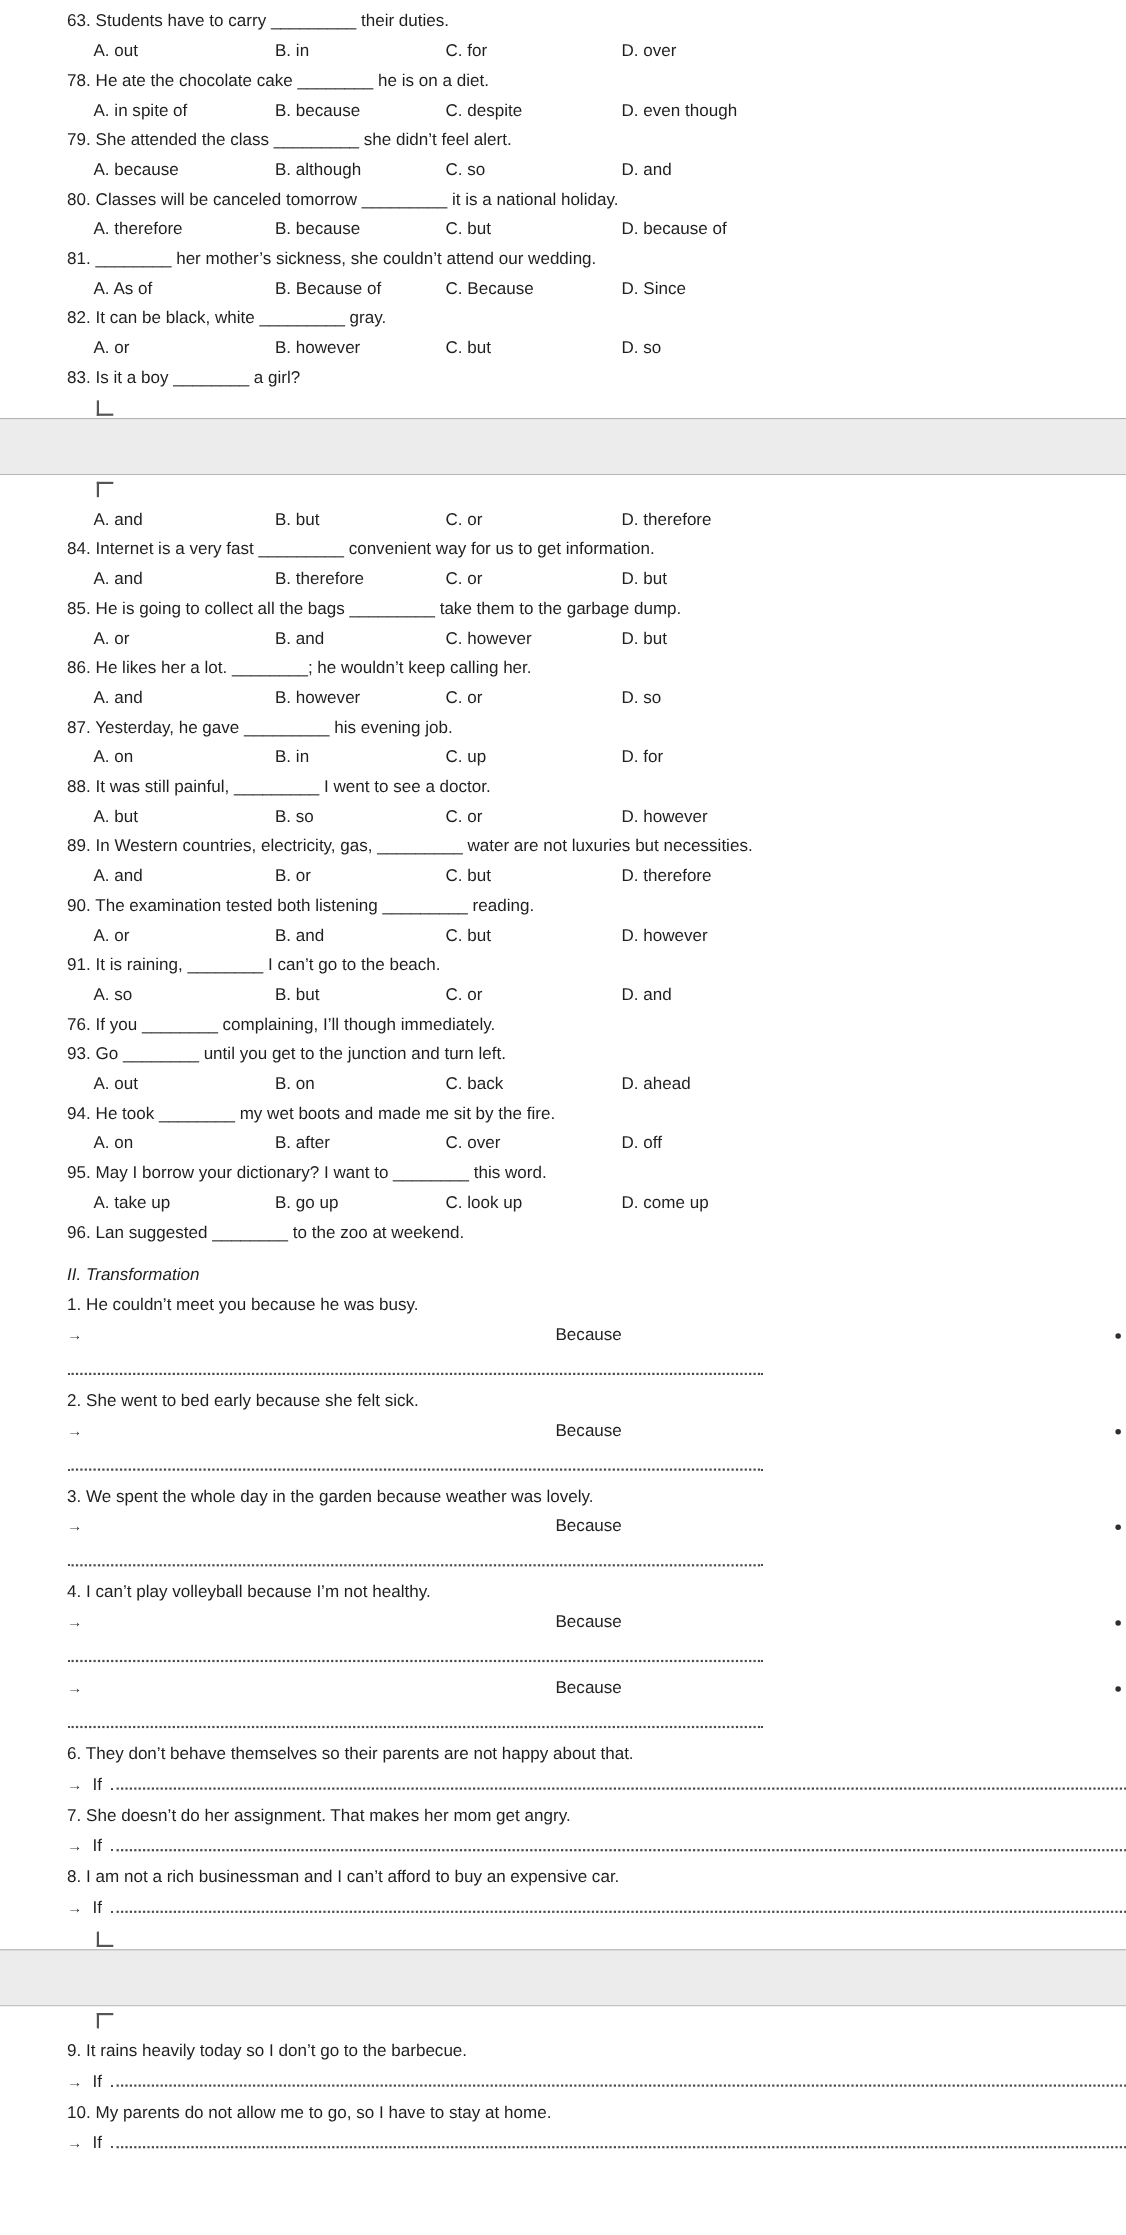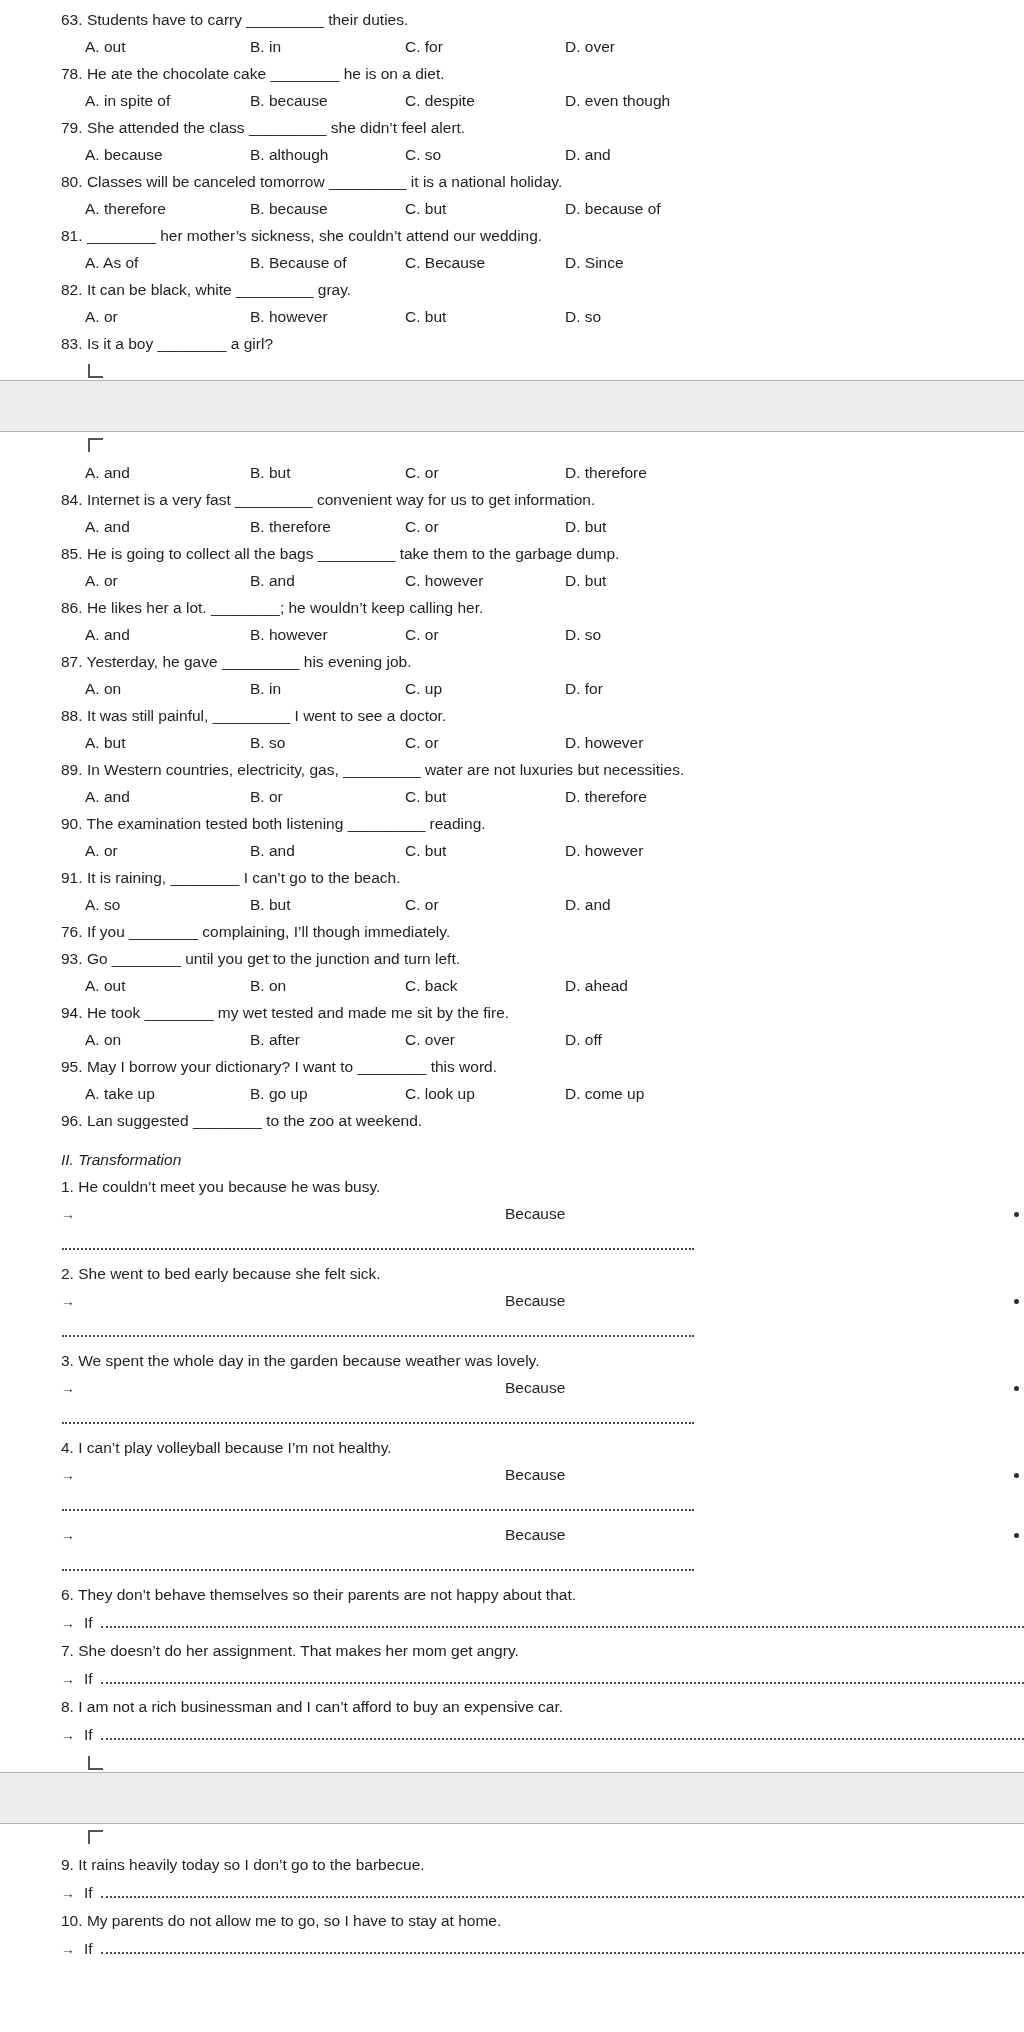--- a/index.html
+++ b/index.html
@@ -173,21 +173,21 @@
         <span class="opt">D. and</span>
       </div>
       <div class="line"><span>76.</span> <span>If you ________ complaining, I’ll though immediately.</span></div>
       <div class="line"><span>93.</span> <span>Go ________ until you get to the junction and turn left.</span></div>
       <div class="opts">
         <span class="opt">A. out</span>
         <span class="opt">B. on</span>
         <span class="opt">C. back</span>
         <span class="opt">D. ahead</span>
       </div>
-      <div class="line"><span>94.</span> <span>He took ________ my wet tested and made me sit by the fire.</span></div>
+      <div class="line"><span>94.</span> <span>He took ________ my wet boots and made me sit by the fire.</span></div>
       <div class="opts">
         <span class="opt">A. on</span>
         <span class="opt">B. after</span>
         <span class="opt">C. over</span>
         <span class="opt">D. off</span>
       </div>
       <div class="line"><span>95.</span> <span>May I borrow your dictionary? I want to ________ this word.</span></div>
       <div class="opts">
         <span class="opt">A. take up</span>
         <span class="opt">B. go up</span>

